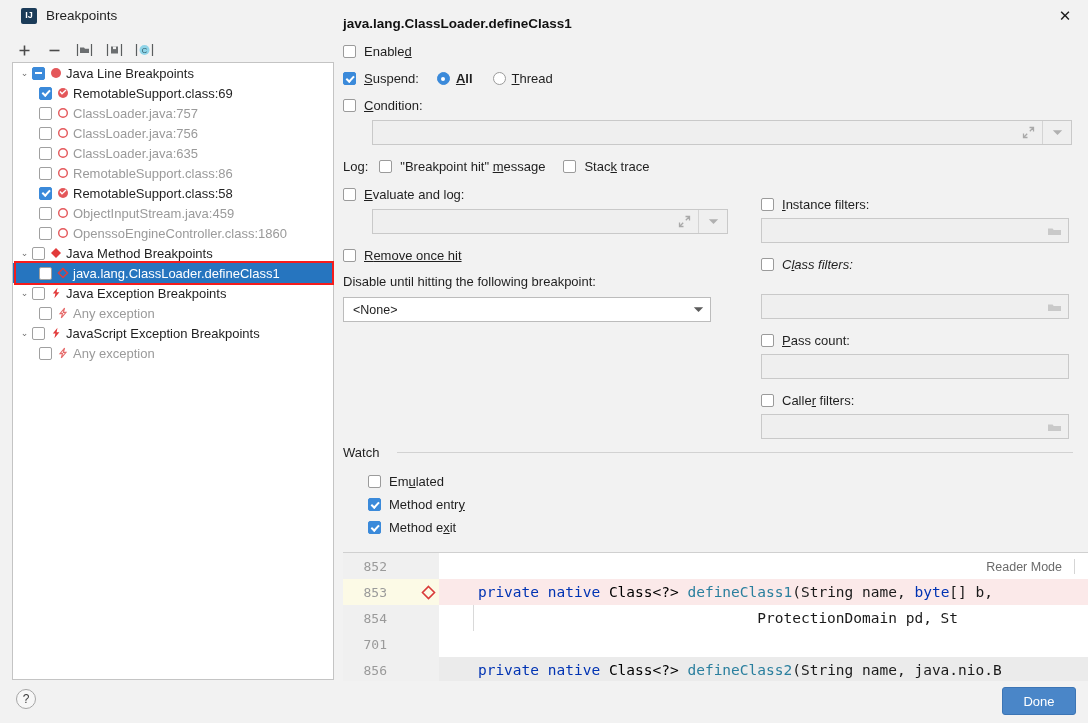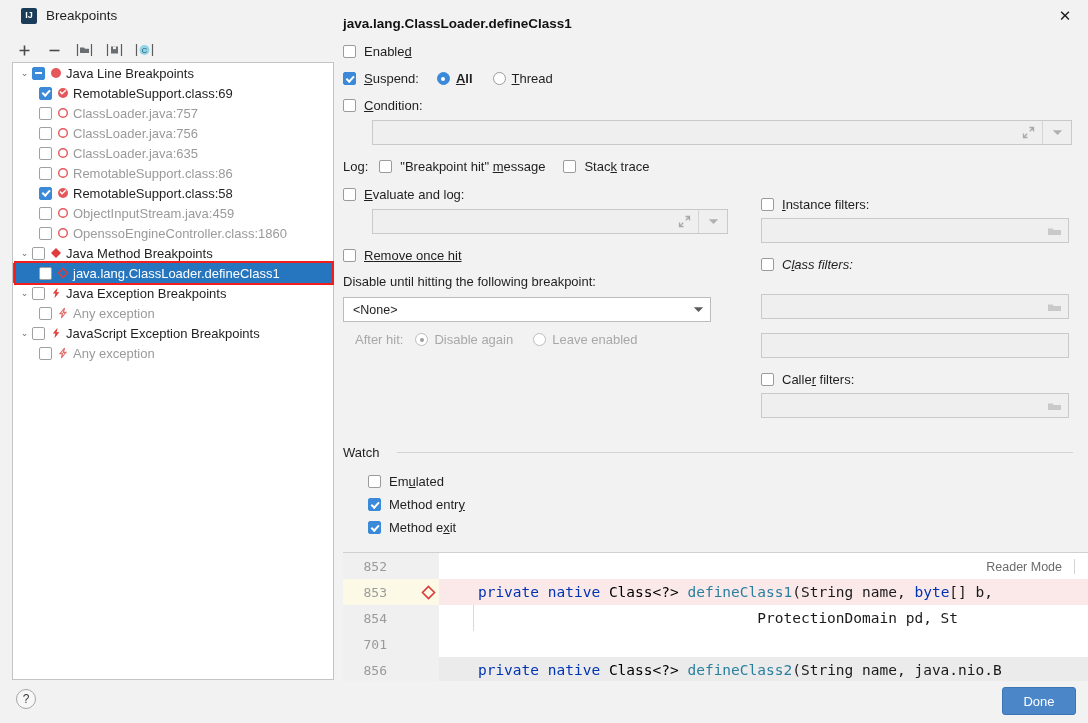--- a/index.html
+++ b/index.html
@@ -479,27 +479,20 @@
 
     <div class="combo">
       <span class="val">&lt;None&gt;</span>
       <span class="caret">
         <svg width="11" height="7" viewBox="0 0 11 7">
             <path d="M0.8 1.2h9.4L5.5 6z" fill="#5b5b5b"></path>
           </svg>
       </span>
     </div>
 
-    <div class="field-row" style="margin-top:10px; margin-left:12px;">
-      <span class="flabel dis-text" style="margin-right:12px;">After hit:</span>
-      <div class="radio dis on2"></div>
-      <span class="flabel dis-text" style="margin-right:20px;">Disable again</span>
-      <div class="radio dis"></div>
-      <span class="flabel dis-text">Leave enabled</span>
-    </div>
   </div>
 
   <div style="position:absolute; left:761px; top:197px; width:310px;">
 
     <div class="field-row" style="margin-bottom:6px;">
       <div class="fcb"></div>
       <span class="flabel"><u class="mn">I</u>nstance filters:</span>
     </div>
     <div class="textfield" style="width:308px; margin-bottom:14px;">
       <div style="flex:1;"></div>
@@ -516,20 +509,24 @@
     </div>
     <div class="textfield" style="width:308px; margin-bottom:14px;">
       <div style="flex:1;"></div>
       <div class="tf-btn">
         <svg width="15" height="12" viewBox="0 0 15 12">
             <path d="M1 3.5h4.6l1.1 1.4H14V10H1z" fill="#c9c9c9"></path>
           </svg>
       </div>
     </div>
 
+    <div class="field-row" style="margin-bottom:6px;">
+      <div class="fcb"></div>
+      <span class="flabel"><u class="mn">P</u>ass count:</span>
+    </div>
     <div class="textfield" style="width:308px; margin-bottom:14px;"></div>
 
     <div class="field-row" style="margin-bottom:6px;">
       <div class="fcb"></div>
       <span class="flabel">Calle<u class="mn">r</u> filters:</span>
     </div>
     <div class="textfield" style="width:308px;">
       <div style="flex:1;"></div>
       <div class="tf-btn">
         <svg width="15" height="12" viewBox="0 0 15 12">

